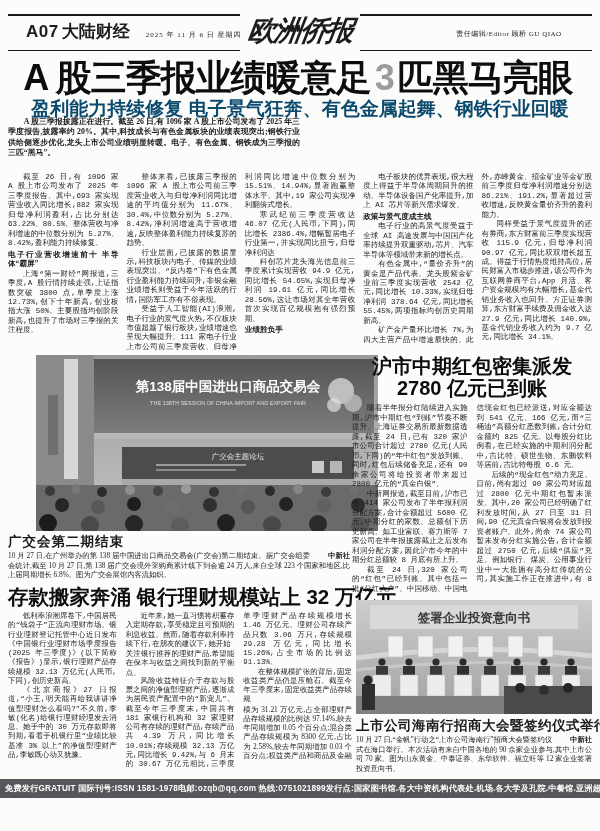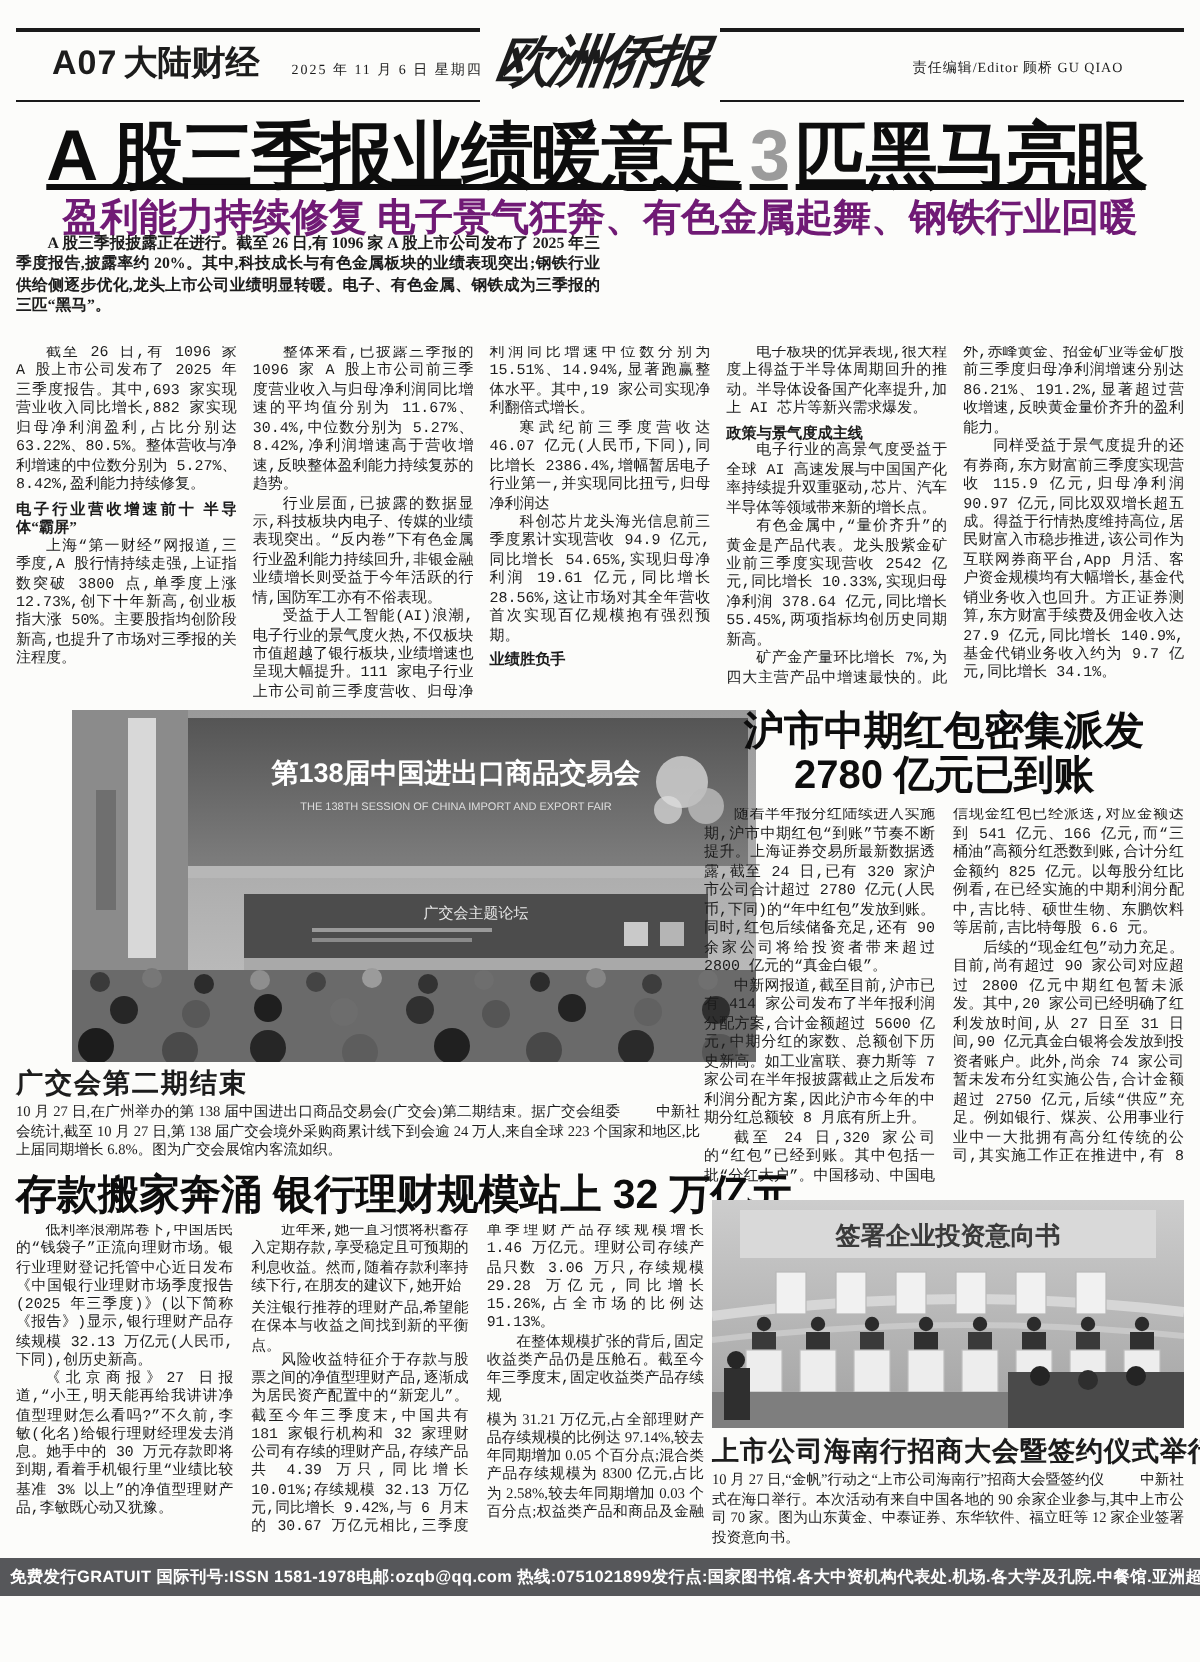--- a/index.html
+++ b/index.html
@@ -10,44 +10,44 @@
   .hdr-rule{height:34px;border-top:2px solid #1a1a1a;border-bottom:1px solid #1a1a1a;}
   .hdr-left{left:10px;top:20px;white-space:nowrap;}
   .ed{font:900 17px "Liberation Sans",sans-serif;letter-spacing:.5px;margin-left:16px;}
   .sec{font:900 17px "Liberation Sans",sans-serif;margin-left:3px;}
   .date{font:400 7px "Liberation Serif",serif;margin-left:16px;letter-spacing:1px;text-align:right;}
   .masthead{left:238px;top:12px;width:124px;text-align:center;
         font:700 italic 28px "DejaVu Serif",serif;letter-spacing:-2px;transform:skewX(-8deg);}
   .hdr-right{left:430px;top:29px;width:158px;text-align:center;font:400 7px "Liberation Serif",serif;letter-spacing:.5px;}
   
   .h1{left:0;top:54px;width:596px;text-align:center;font:900 36px "Liberation Sans","DejaVu Sans",sans-serif;
-      letter-spacing:-1px;white-space:nowrap;color:#0d0d0d;text-decoration:underline;}
+      letter-spacing:-1px;white-space:nowrap;color:#0d0d0d;}
   .h1 .num{color:#9b9b9b;padding:0 4px;}
-  .h2sub{left:0;top:96px;width:600px;text-align:center;font:700 19px "Liberation Sans",sans-serif;color:#701a75;}
+  .h2sub{left:0;top:96px;width:600px;text-align:center;font:700 19px "Liberation Sans",sans-serif;color:#0c4a6e;}
   
   .lead{left:8px;top:117px;width:292px;height:53px;font-weight:700;font-size:7.9px;line-height:1.32;
         text-align:justify;overflow:hidden;}
   .lead p{margin:0;text-indent:2em;}
   .trcols{left:306px;top:115px;width:286px;height:56px;column-count:2;column-gap:10px;
         font-size:7.7px;line-height:1.28;text-align:justify;overflow:hidden;}
   .trcols p{margin:0;}
   .body5{left:8px;top:173px;width:584px;height:180px;column-count:5;column-gap:8px;
         font-size:7.5px;line-height:1.26;text-align:justify;overflow:hidden;}
   p.art{margin:0;text-indent:2em;font-family:Liberation Mono, monospace;}
   p.cont{margin:0;text-indent:0;}
   .subh{font-weight:700;margin:1px 0;text-indent:0;font-size:7.6px;}
   
   .photo1{left:8px;top:355px;width:342px;height:176px;padding-left:28px;}
   .photo2{left:356px;top:600px;width:236px;height:114px;}
   svg{display:block;}
   
   .canton-title{left:8px;top:533px;font-size:13.5px;font-weight:700;letter-spacing:1px;}
   .capt{font-size:7.3px;line-height:1.32;text-align:justify;overflow:hidden;}
   .canton-cap{left:8px;top:551px;width:342px;height:31px;}
-  .credit{font-weight:400;float:right;margin-left:18px;}
+  .credit{font-weight:700;float:right;margin-left:18px;}
   
   .hu-h{left:352px;top:356px;width:240px;text-align:center;
         font:800 20px "Liberation Sans",sans-serif;line-height:1.08;color:#0d0d0d;}
   .hu-body{left:352px;top:404px;width:240px;height:192px;column-count:2;column-gap:9px;
         font-size:7.5px;line-height:1.27;text-align:justify;overflow:hidden;}
   
   .dep-h{left:8px;top:583px;width:442px;font:800 20.5px "Liberation Sans",sans-serif;
         white-space:nowrap;color:#0d0d0d;}
   .dep-body{left:8px;top:612px;width:344px;height:165px;column-count:3;column-gap:9px;
         font-size:7.4px;line-height:1.25;text-align:justify;overflow:hidden;}

